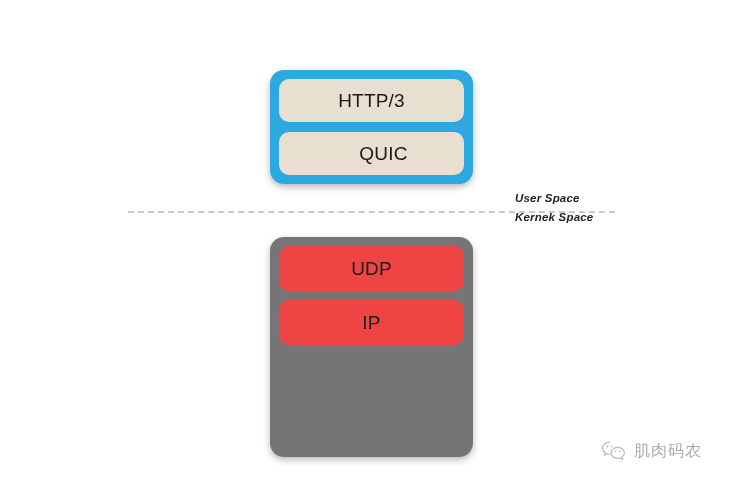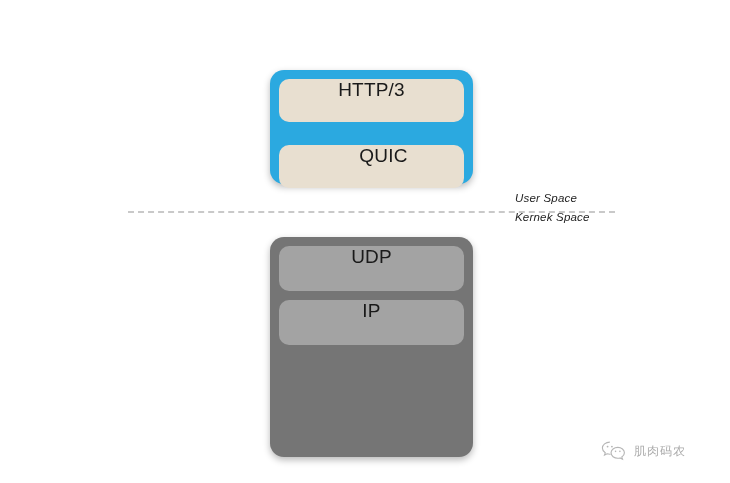--- a/index.html
+++ b/index.html
@@ -45,36 +45,37 @@
     height: 220px;
     background: #757575;
   }
 
   
   .layer {
     box-sizing: border-box;
     width: 100%;
     border-radius: 10px;
     display: flex;
+    align-items: center;
     justify-content: center;
     font-size: 19px;
     color: #1a1a1a;
     letter-spacing: 0.2px;
     user-select: none;
   }
   .stack-userspace .layer {
     background: #E8DFD0;
     height: 43px;
   }
   .stack-userspace .layer + .layer {
-    margin-top: 23px;
+    margin-top: 10px;
     padding-left: 24px;
   }
   .stack-kernelspace .layer {
-    background: #a3a3a3;
+    background: #ef4444;
     height: 45px;
   }
   .stack-kernelspace .layer + .layer {
     margin-top: 9px;
   }
 
   
   .boundary-line {
     position: absolute;
     left: 128px;
@@ -82,21 +83,21 @@
     width: 487px;
     height: 0;
     border-top: 2px dashed #c9c9c9;
   }
 
   
   .boundary-label {
     position: absolute;
     font-size: 11.5px;
     font-style: italic;
-    font-weight: normal;
+    font-weight: bold;
     color: #222222;
     white-space: nowrap;
     letter-spacing: 0.2px;
   }
   .label-user {
     left: 515px;
     top: 192px;
   }
   .label-kernel {
     left: 515px;
@@ -112,21 +113,21 @@
     align-items: center;
     gap: 7px;
     opacity: 0.72;
   }
   .watermark-logo {
     width: 26px;
     height: 22px;
     display: block;
   }
   .watermark-text {
-    font-size: 12px;
+    font-size: 16px;
     color: #8a8a8a;
     letter-spacing: 1px;
     white-space: nowrap;
   }
 </style>
 </head>
 <body>
 
 <div class="canvas">
 

